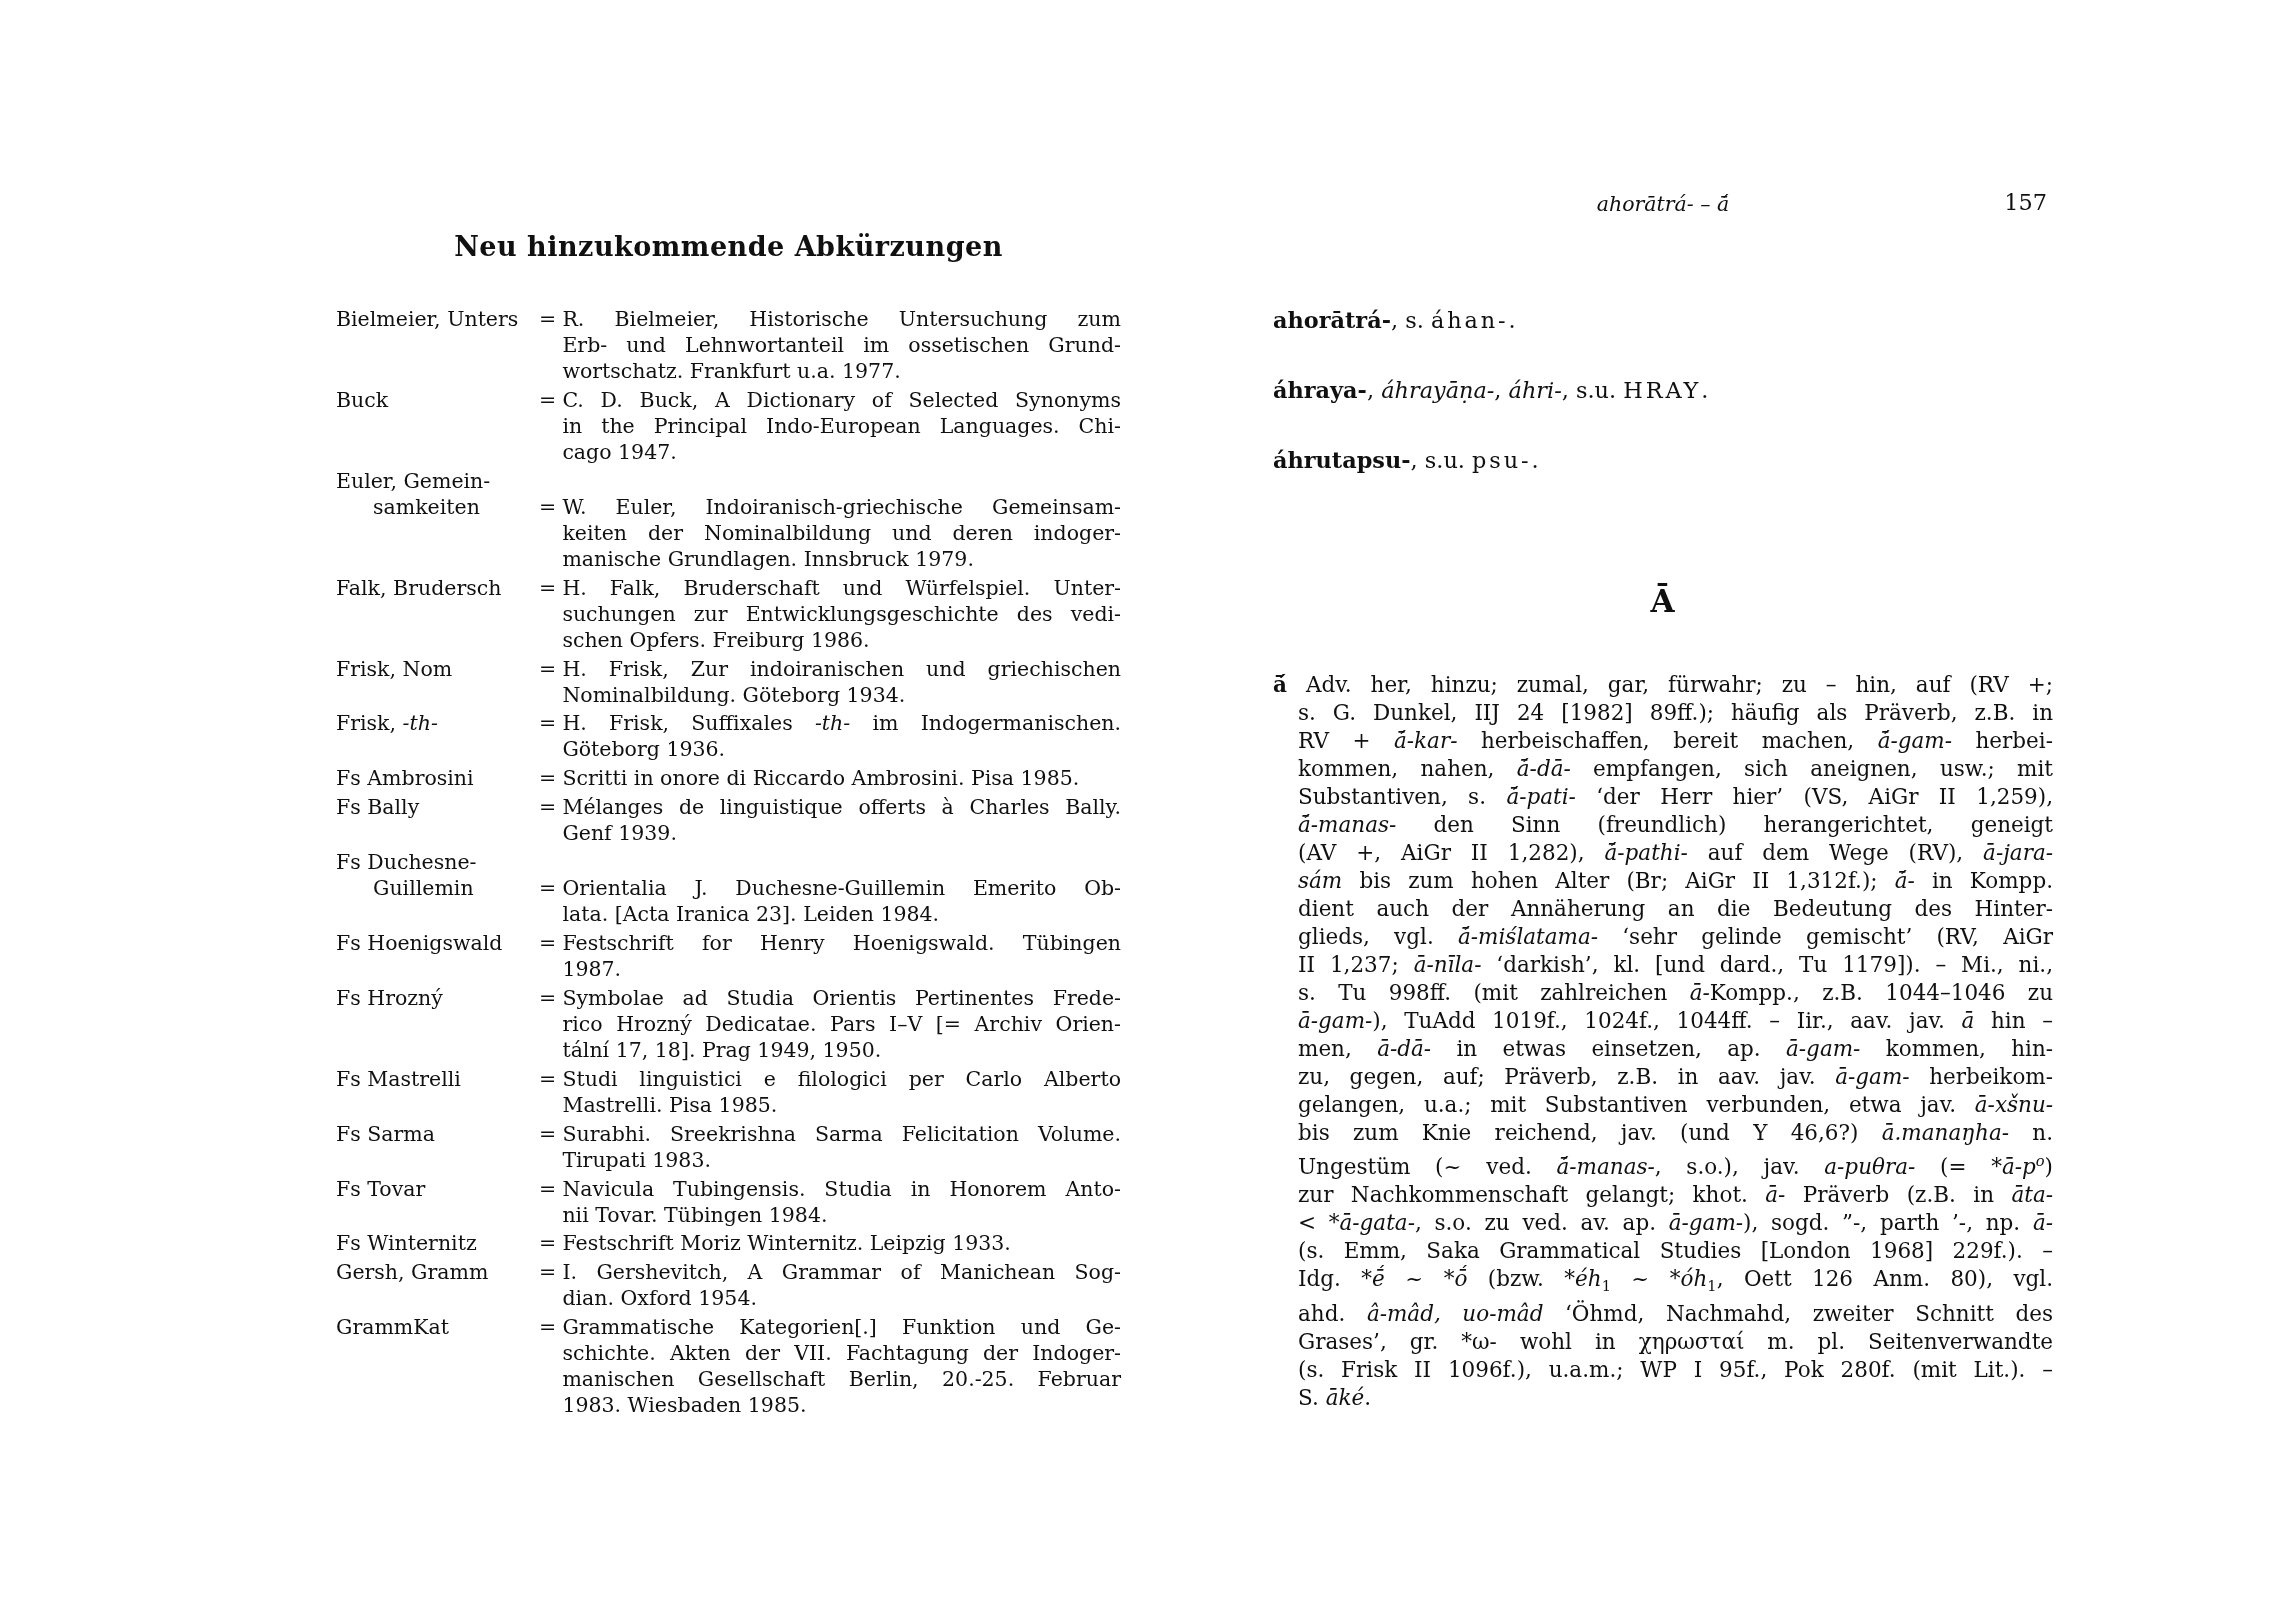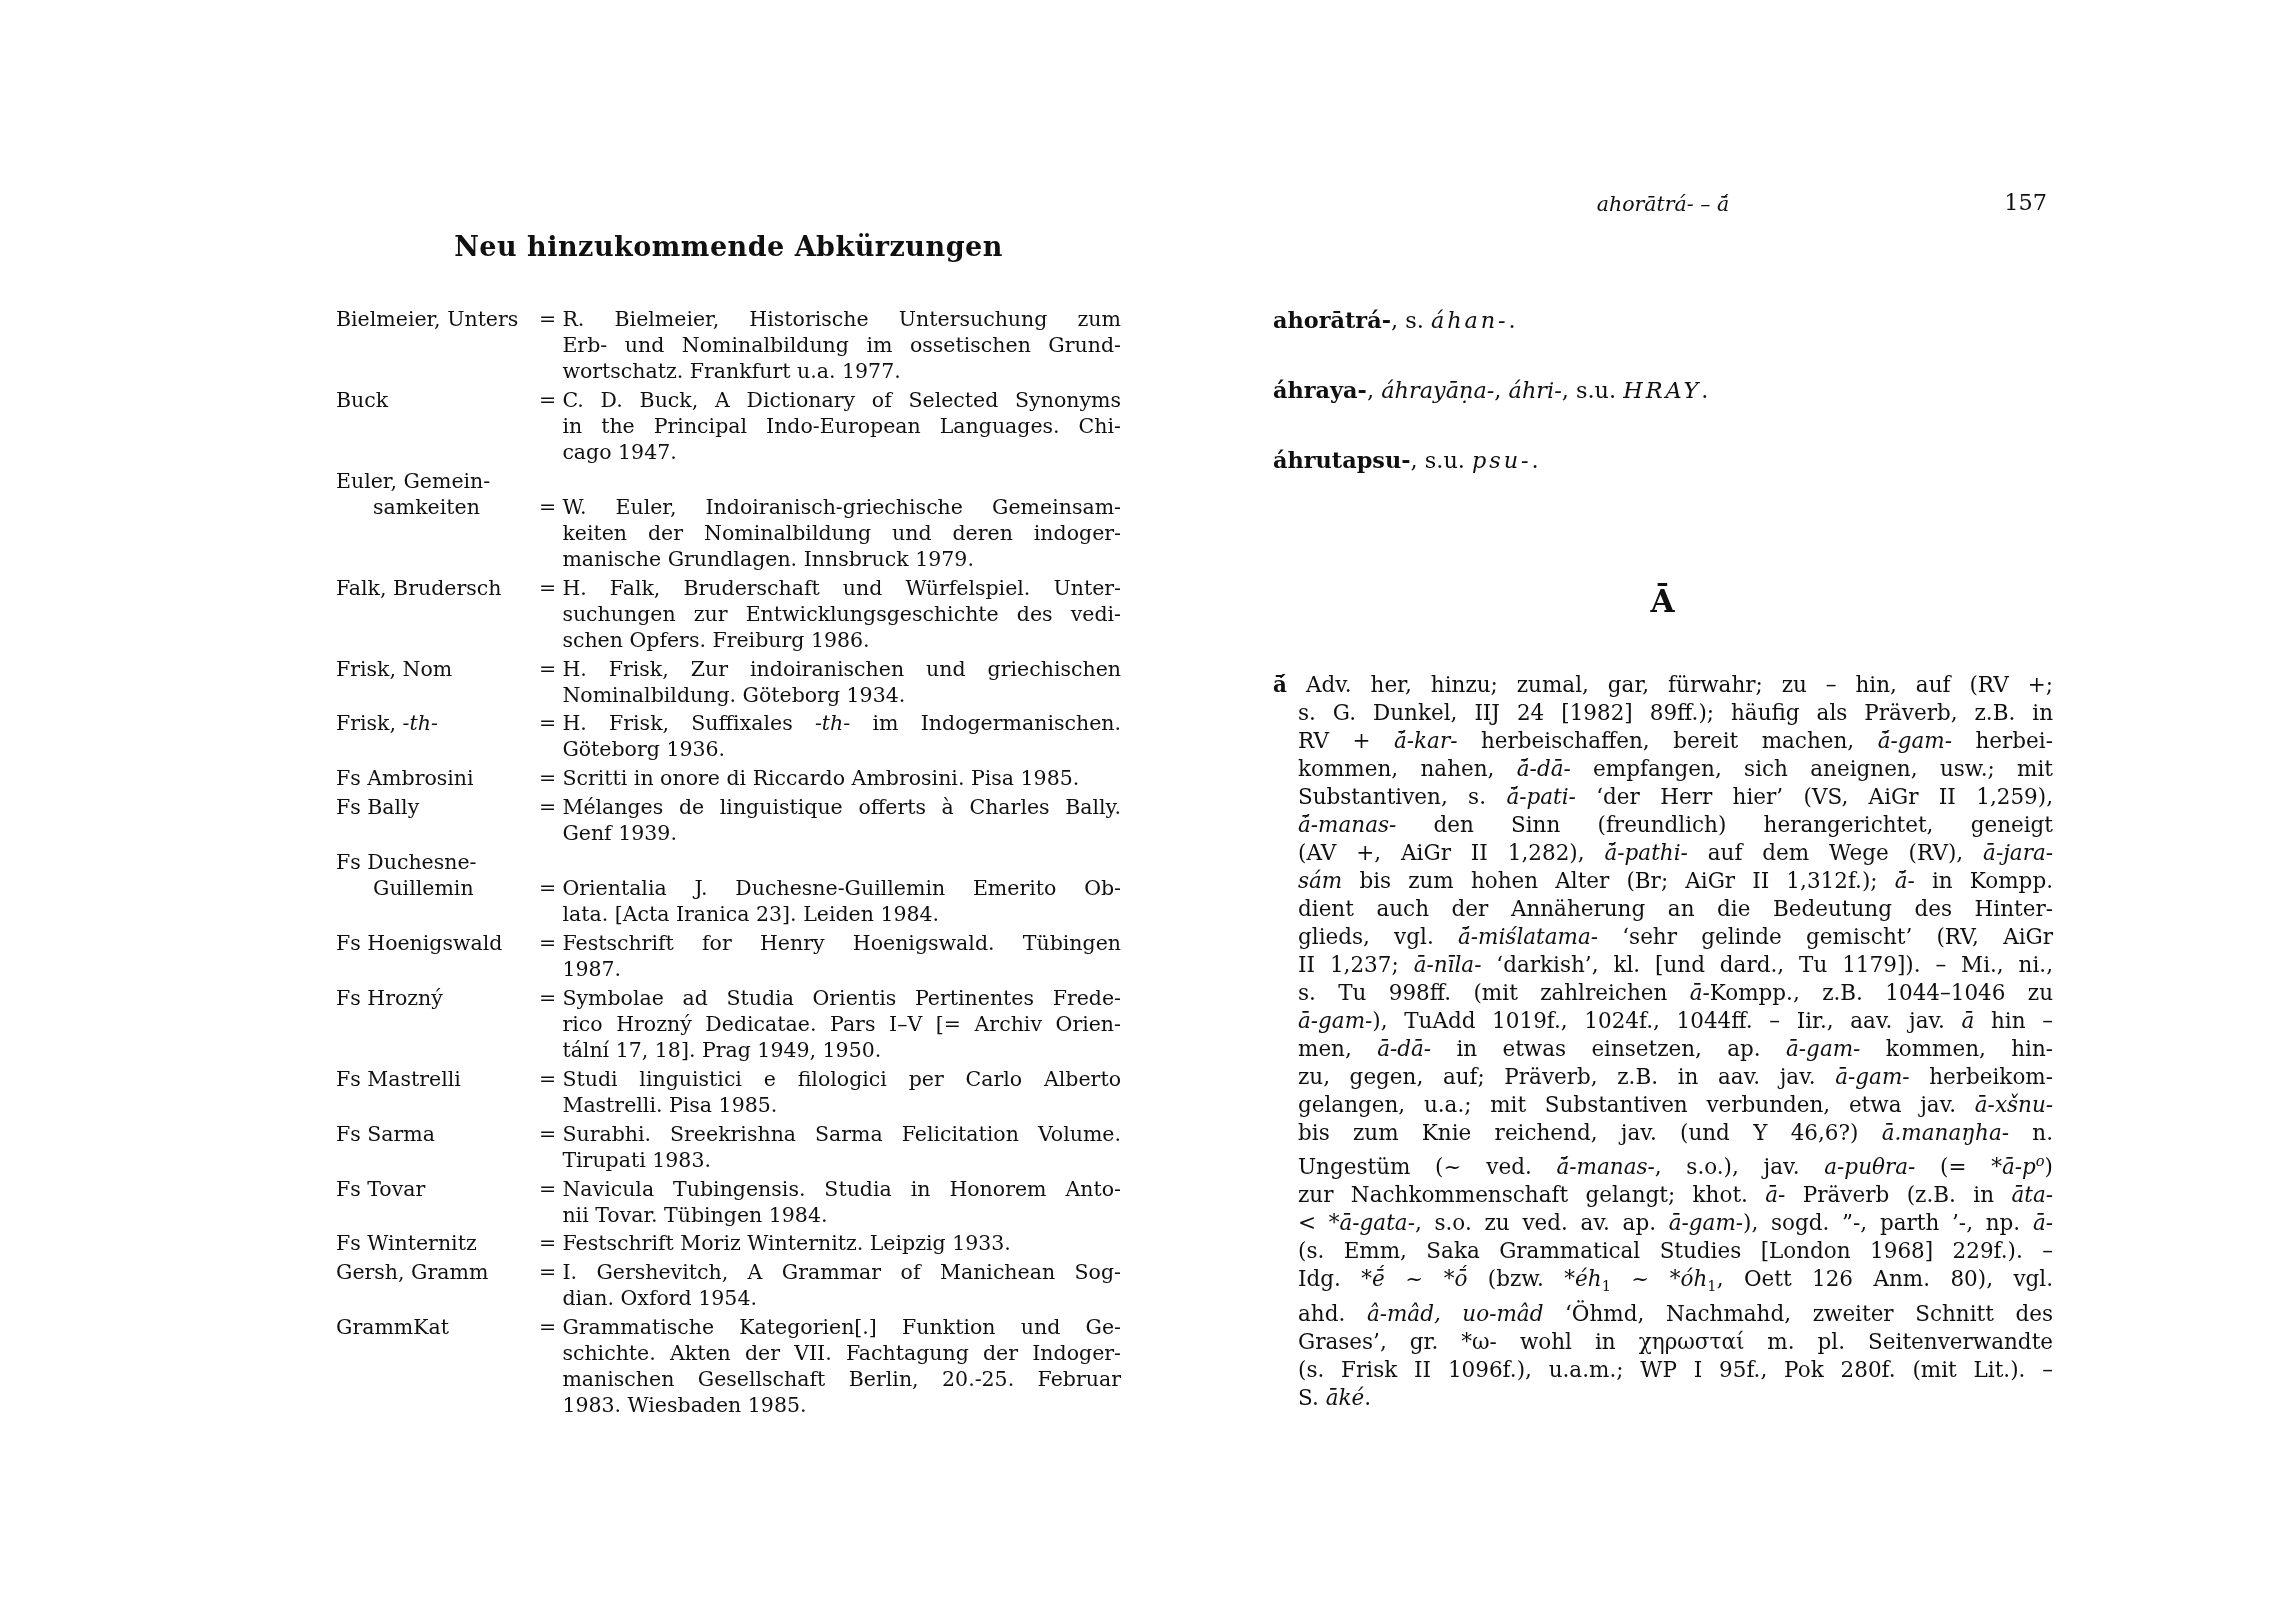--- a/index.html
+++ b/index.html
@@ -47,39 +47,39 @@
   }
   .main-entry{
     position:absolute;top:671px;left:0;width:780px;
     font-size:21.5px;line-height:28px;
     padding-left:25px;box-sizing:border-box;
   }
   .main-entry .jline:first-child{text-indent:-25px;}
   
   .s-i{font-style:italic;}
   .s-bi{font-weight:bold;}
-  .s-isp{font-style:italic;letter-spacing:2.9px;}
+  .s-isp{letter-spacing:2.9px;}
   .s-sup{font-style:italic;vertical-align:super;font-size:.68em;}
   .s-sub{vertical-align:sub;font-size:.68em;}
 </style>
 </head>
 <body>
 
 <div class="page">
 
   <section class="left-col">
     <h2 class="left-title">Neu hinzukommende Abkürzungen</h2>
     <div class="abbr-list">
         <div class="abbr-item">
           <div class="abbr-row">
             <div class="abbr-label"><span>Bielmeier, Unters</span></div>
             <div class="abbr-eq">=</div>
             <div class="abbr-desc">
               <div class="jline"><span>R. Bielmeier, Historische Untersuchung zum</span></div>
-              <div class="jline"><span>Erb- und Nominalbildung im ossetischen Grund-</span></div>
+              <div class="jline"><span>Erb- und Lehnwortanteil im ossetischen Grund-</span></div>
               <div class="jline last"><span>wortschatz. Frankfurt u.a. 1977.</span></div>
             </div>
           </div>
         </div>
         <div class="abbr-item">
           <div class="abbr-row">
             <div class="abbr-label"><span>Buck</span></div>
             <div class="abbr-eq">=</div>
             <div class="abbr-desc">
               <div class="jline"><span>C. D. Buck, A Dictionary of Selected Synonyms</span></div>

